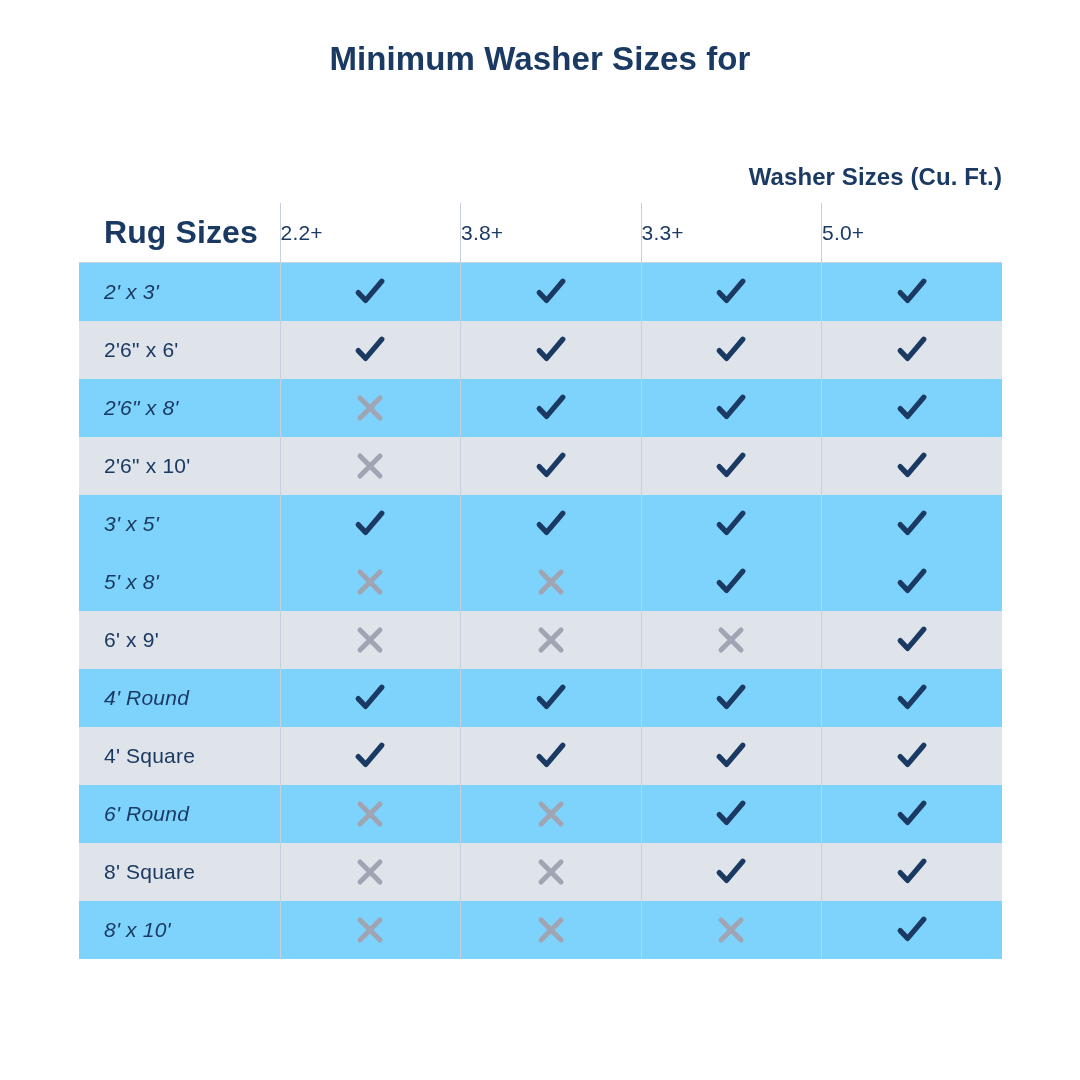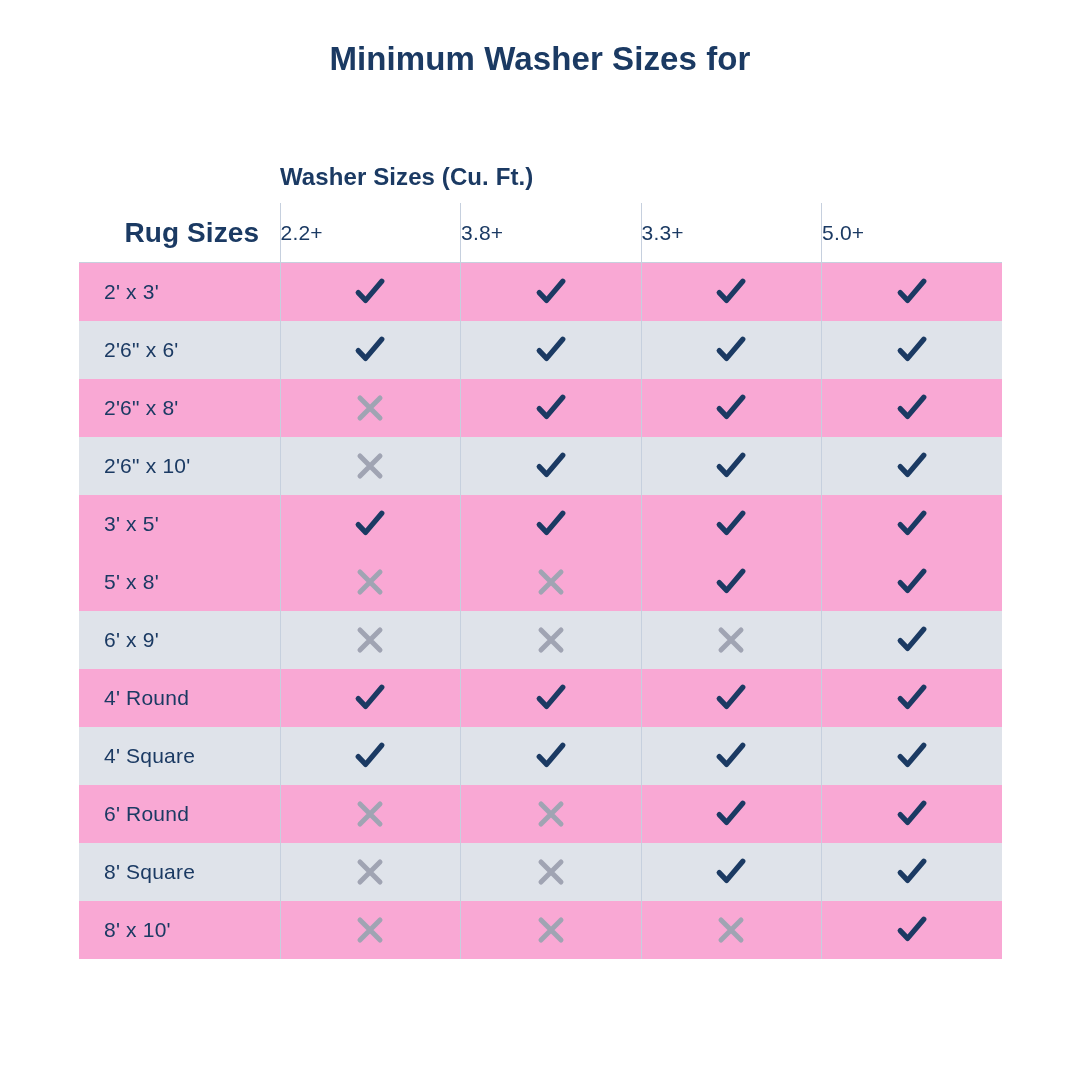--- a/index.html
+++ b/index.html
@@ -38,21 +38,21 @@
     line-height: 42px;
     white-space: nowrap;
   }
 
   
   #super-header {
     position: absolute;
     left: 280px;
     top: 163px;
     width: 722px;
-    text-align: left;
+    text-align: right;
     color: #1b3a63;
     font-size: 24px;
     font-weight: bold;
     letter-spacing: 0.1px;
   }
 
   
   #matrix-table {
     position: absolute;
     left: 79px;
@@ -69,39 +69,39 @@
   thead th {
     height: 59px;
     padding: 0;
     margin: 0;
     background: #ffffff;
     vertical-align: middle;
     border-bottom: 1px solid #c6d0de;
     font-weight: normal;
   }
   th.rug-head {
-    text-align: center;
+    text-align: left;
     padding-left: 25px;
     color: #1b3a63;
-    font-size: 28px;
+    font-size: 32px;
     font-weight: bold;
     letter-spacing: 0.1px;
   }
   th.size-head {
     text-align: left;
     color: #1b3a63;
     font-size: 21px;
     font-weight: normal;
     border-left: 1px solid #c6d0de;
     letter-spacing: 0.2px;
   }
 
   
   tbody tr { height: 58px; }
-  tbody tr.odd  td { background: #f9a8d4; }
+  tbody tr.odd  td { background: #7dd3fc; font-style: italic; }
   tbody tr.even td { background: #dfe3ea; }
 
   tbody td {
     padding: 0;
     margin: 0;
     height: 58px;
     vertical-align: middle;
   }
   td.rug-label {
     text-align: left;

